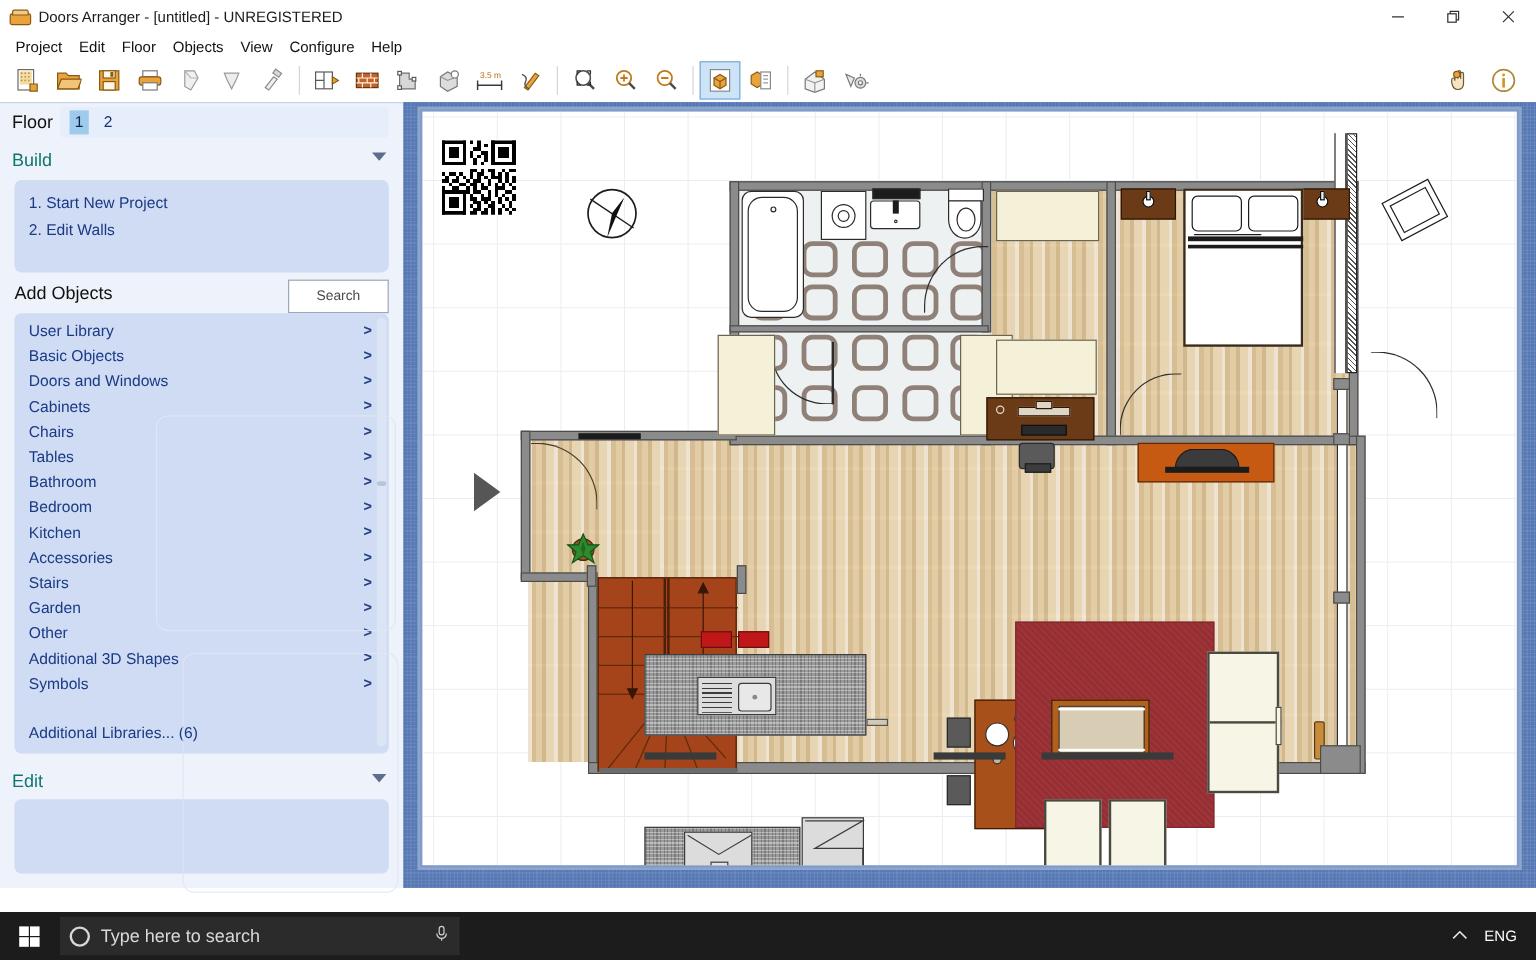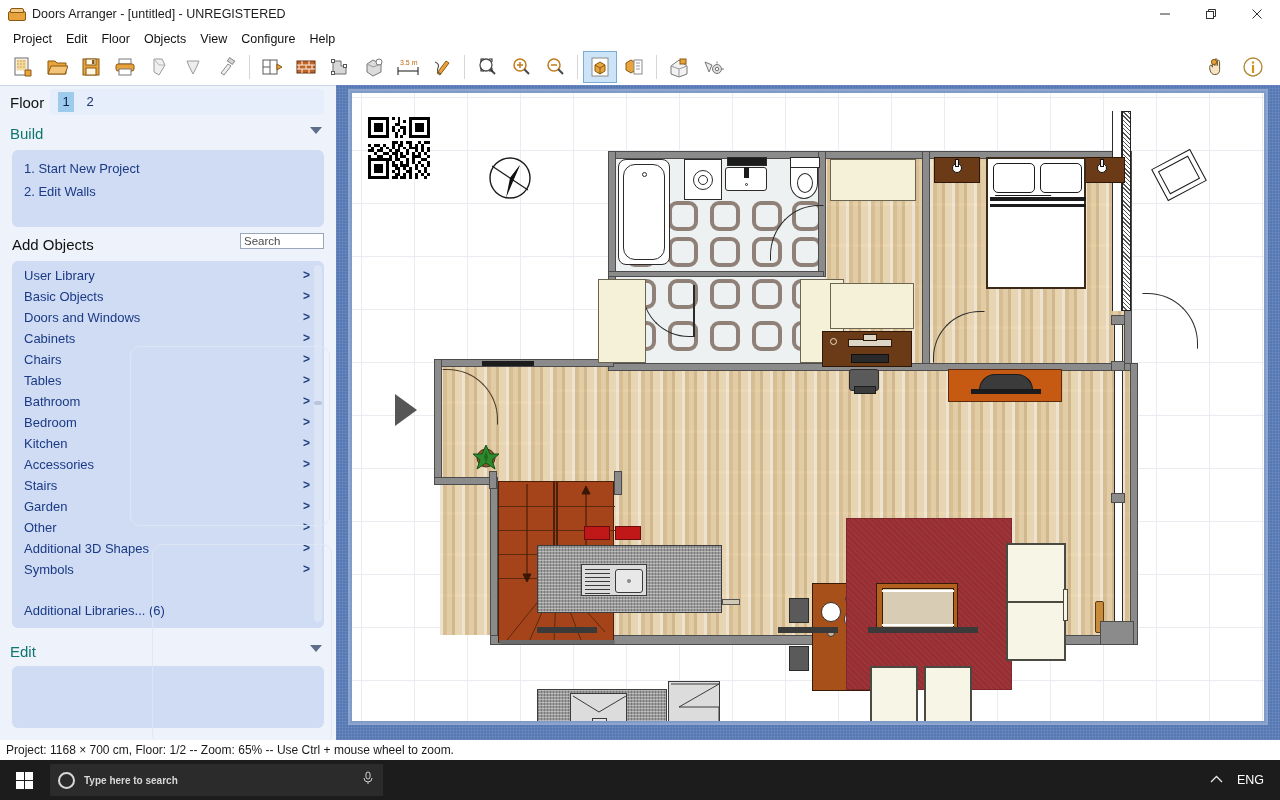--- a/index.html
+++ b/index.html
@@ -109,24 +109,24 @@
   .build-card { padding: 7px 0 24px 0; }
   .build-item {
     font-size: 13px; color: #1b3a86; padding: 2px 0 2px 12px; line-height: 19px;
   }
   .addobjects-head {
     display: flex; align-items: center; height: 34px; padding: 0 12px;
     position: relative;
   }
   .addobjects-head .title { font-size: 15px; color: #111; }
   .search-input {
-    position: absolute; right: 12px; top: 6px; width: 84px; height: 16px;
+    position: absolute; right: 12px; top: 6px; width: 84px; height: 28px;
     border: 1px solid #9aa6bb; background: #ffffff;
     font-family: "Liberation Sans", sans-serif; font-size: 11.5px;
-    color: #222; padding: 0 3px;
+    color: #222; padding: 0 3px; text-align: center;
   }
   .search-input::placeholder { color: #4a4a4a; }
 
   .lib-card {
     margin: 0 12px; background: #cfdcf3; border-radius: 6px;
     padding: 4px 0 6px 0; position: relative; height: 367px;
   }
   .lib-item {
     display: flex; align-items: center; justify-content: space-between;
     font-size: 13px; color: #1b3a86; padding: 1px 12px 1px 12px; line-height: 19px;
@@ -258,21 +258,21 @@
     grid-template-rows: 8px 8px; gap: 1px; }
   .winlogo i { background: #ffffff; display: block; }
   .tb-search {
     width: 333px; height: 32px; background: #2b2b2b; display: flex; align-items: center;
     padding: 0 8px; margin-left: 2px; position: relative;
   }
   .tb-search .circ {
     width: 17px; height: 17px; border: 2px solid #d8d8d8; border-radius: 50%;
     margin-right: 9px; flex: none;
   }
-  .tb-search .ph { font-size: 10px; color: #d9d9d9; font-weight: bold; }
+  .tb-search .ph { font-size: 15px; color: #d9d9d9; }
   .tb-search .mic { margin-left: auto; }
   .task-item {
     margin-left: 12px; height: 40px; display: flex; align-items: center; gap: 8px;
     padding: 0 12px; background: #323232; position: relative; min-width: 160px;
   }
   .task-item::after {
     content: ""; position: absolute; left: 0; right: 0; bottom: 0; height: 3px;
     background: #4a9fe0;
   }
   .task-item .lbl { font-size: 12.5px; color: #f0f0f0; white-space: nowrap; }
@@ -988,23 +988,20 @@
 
           <div class="obj" style="left:743px; top:508px; width:9px; height:32px; background:#c88b3a; border:1px solid #5c3a10; border-radius:2px;"></div>
 
           <div class="obj" style="left:748px; top:528px; width:34px; height:24px; background:#8b8b8b; border:1px solid #4c4c4c;"></div>
 
         </div>
       </div>
     </div>
   </div>
 
-  <div class="statusbar">
-    <div class="txt">Project: 1168 × 700 cm, Floor: 1/2 -- Zoom: 65% -- Use Ctrl + mouse wheel to zoom.</div>
-  </div>
 
   <div class="taskbar">
     <div class="start-btn">
       <div class="winlogo">
           <i></i>
           <i></i>
           <i></i>
           <i></i>
         </div>
     </div>

